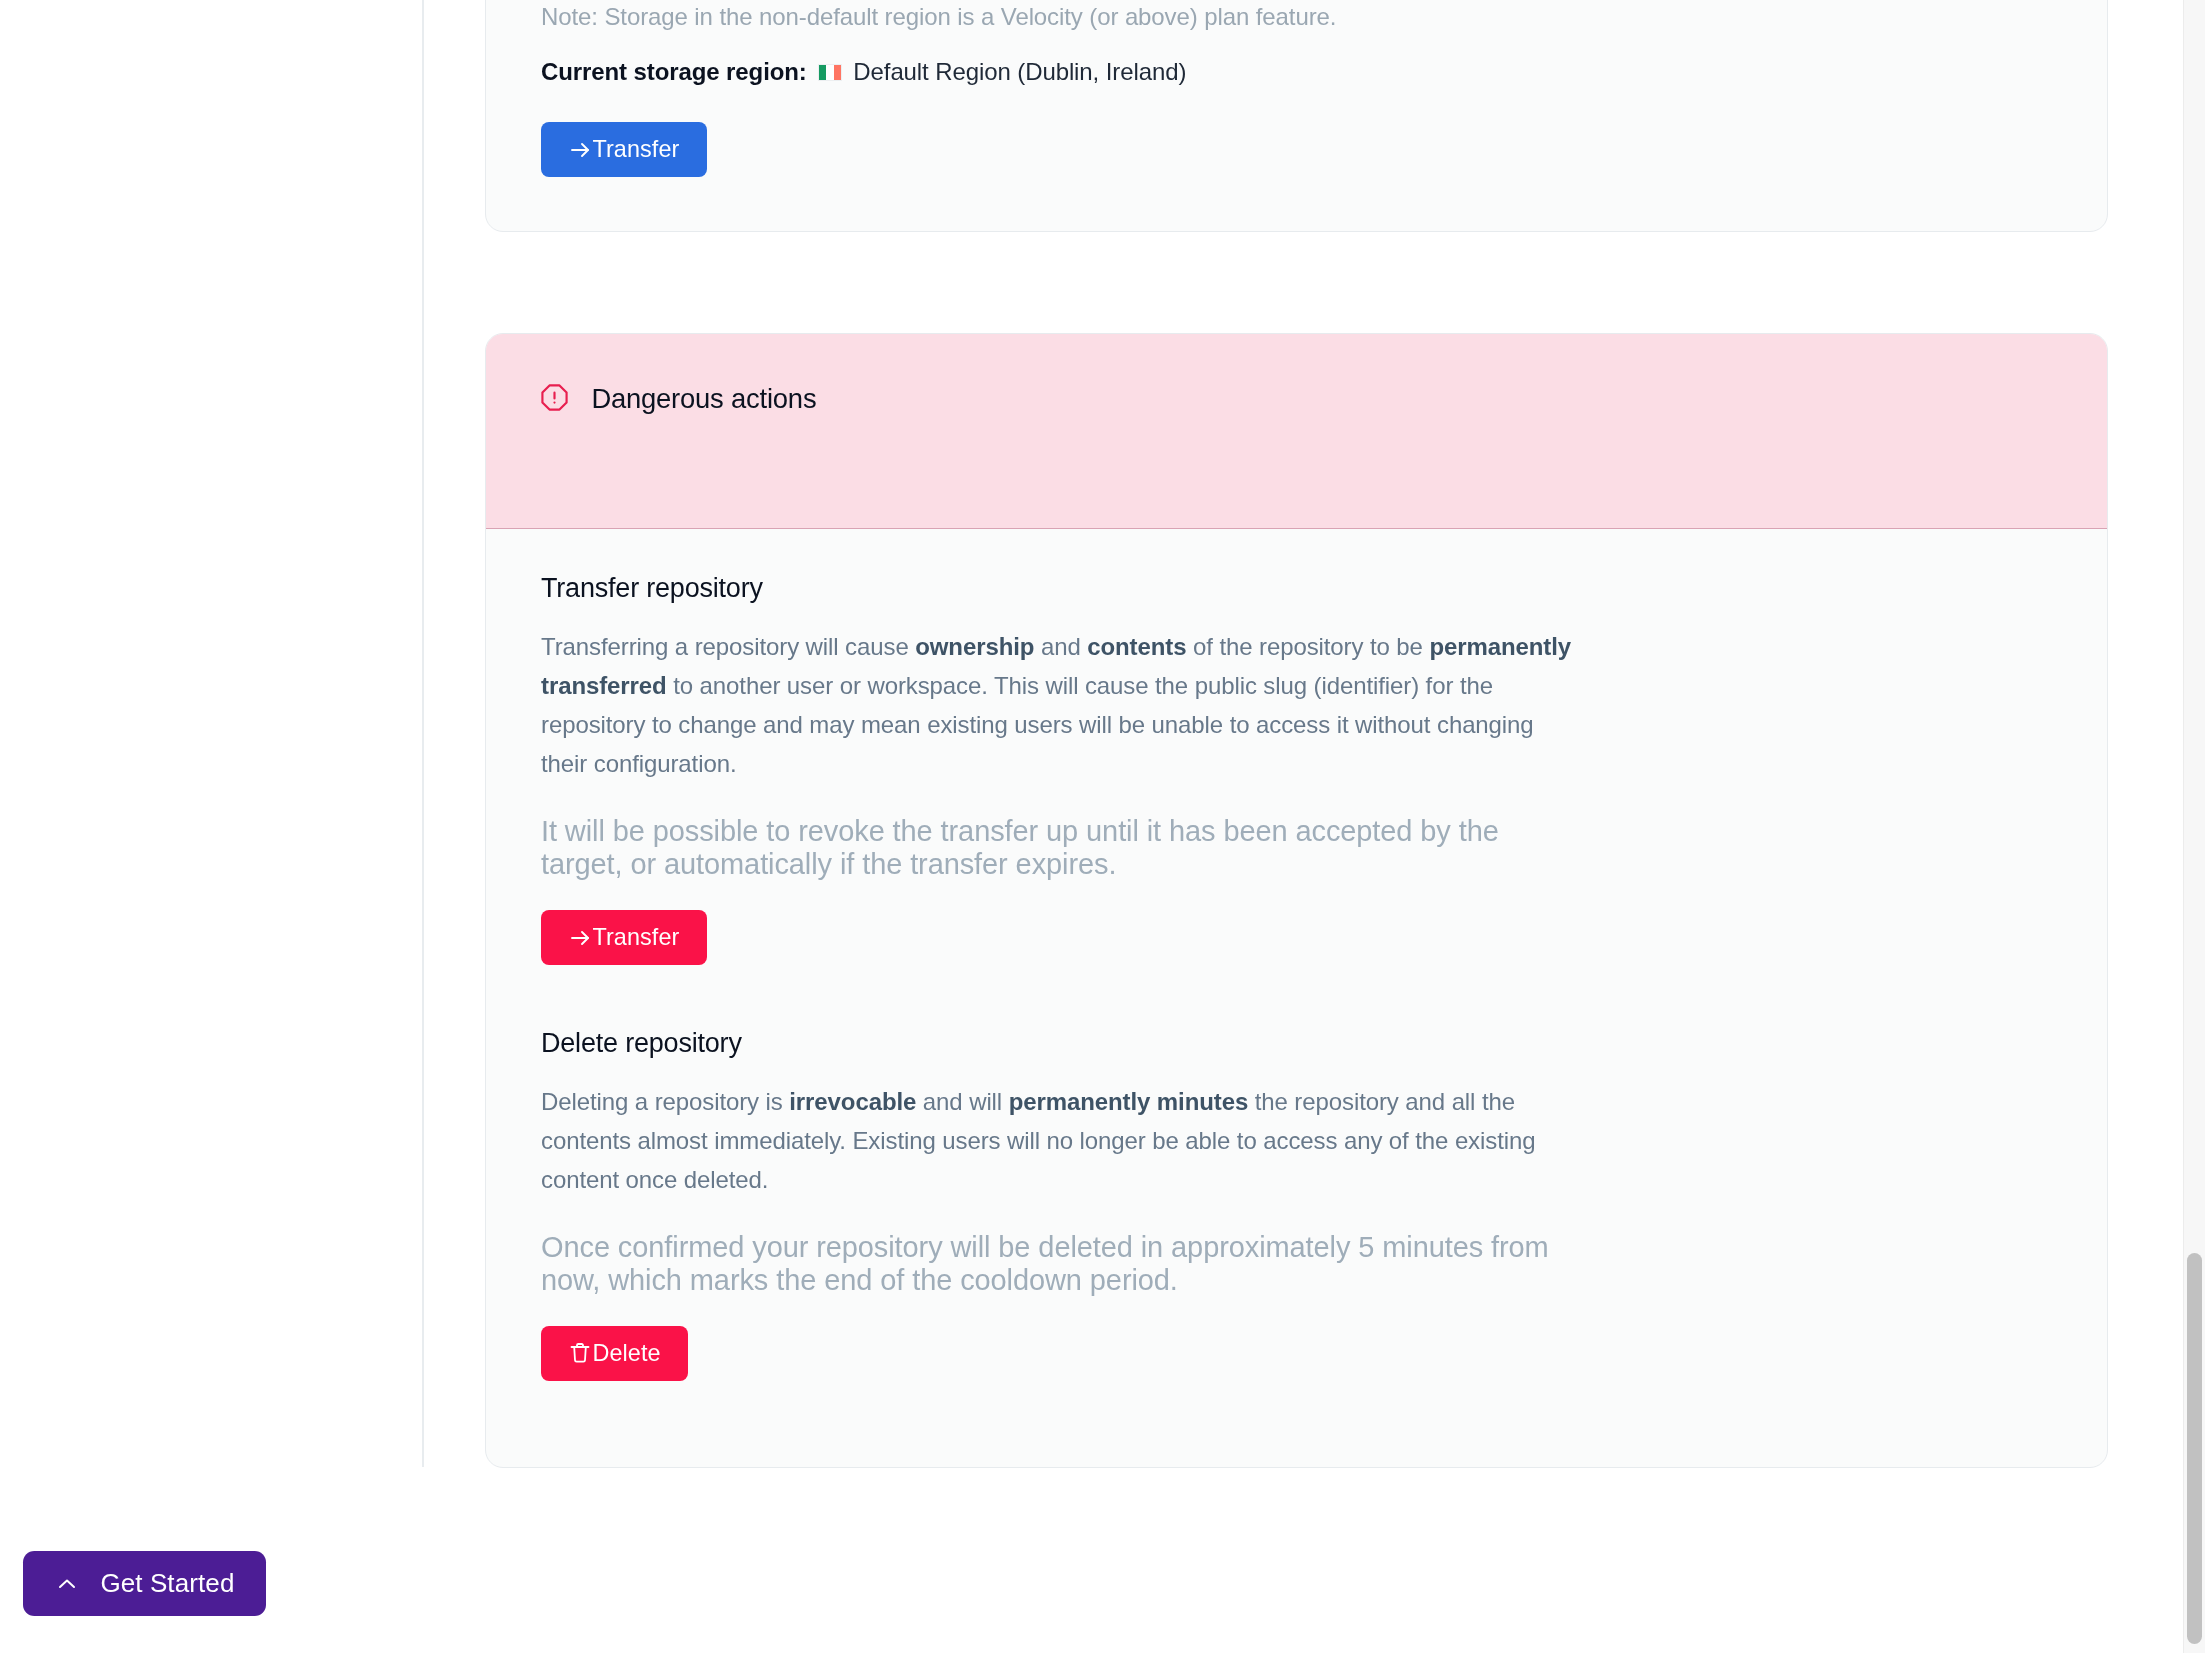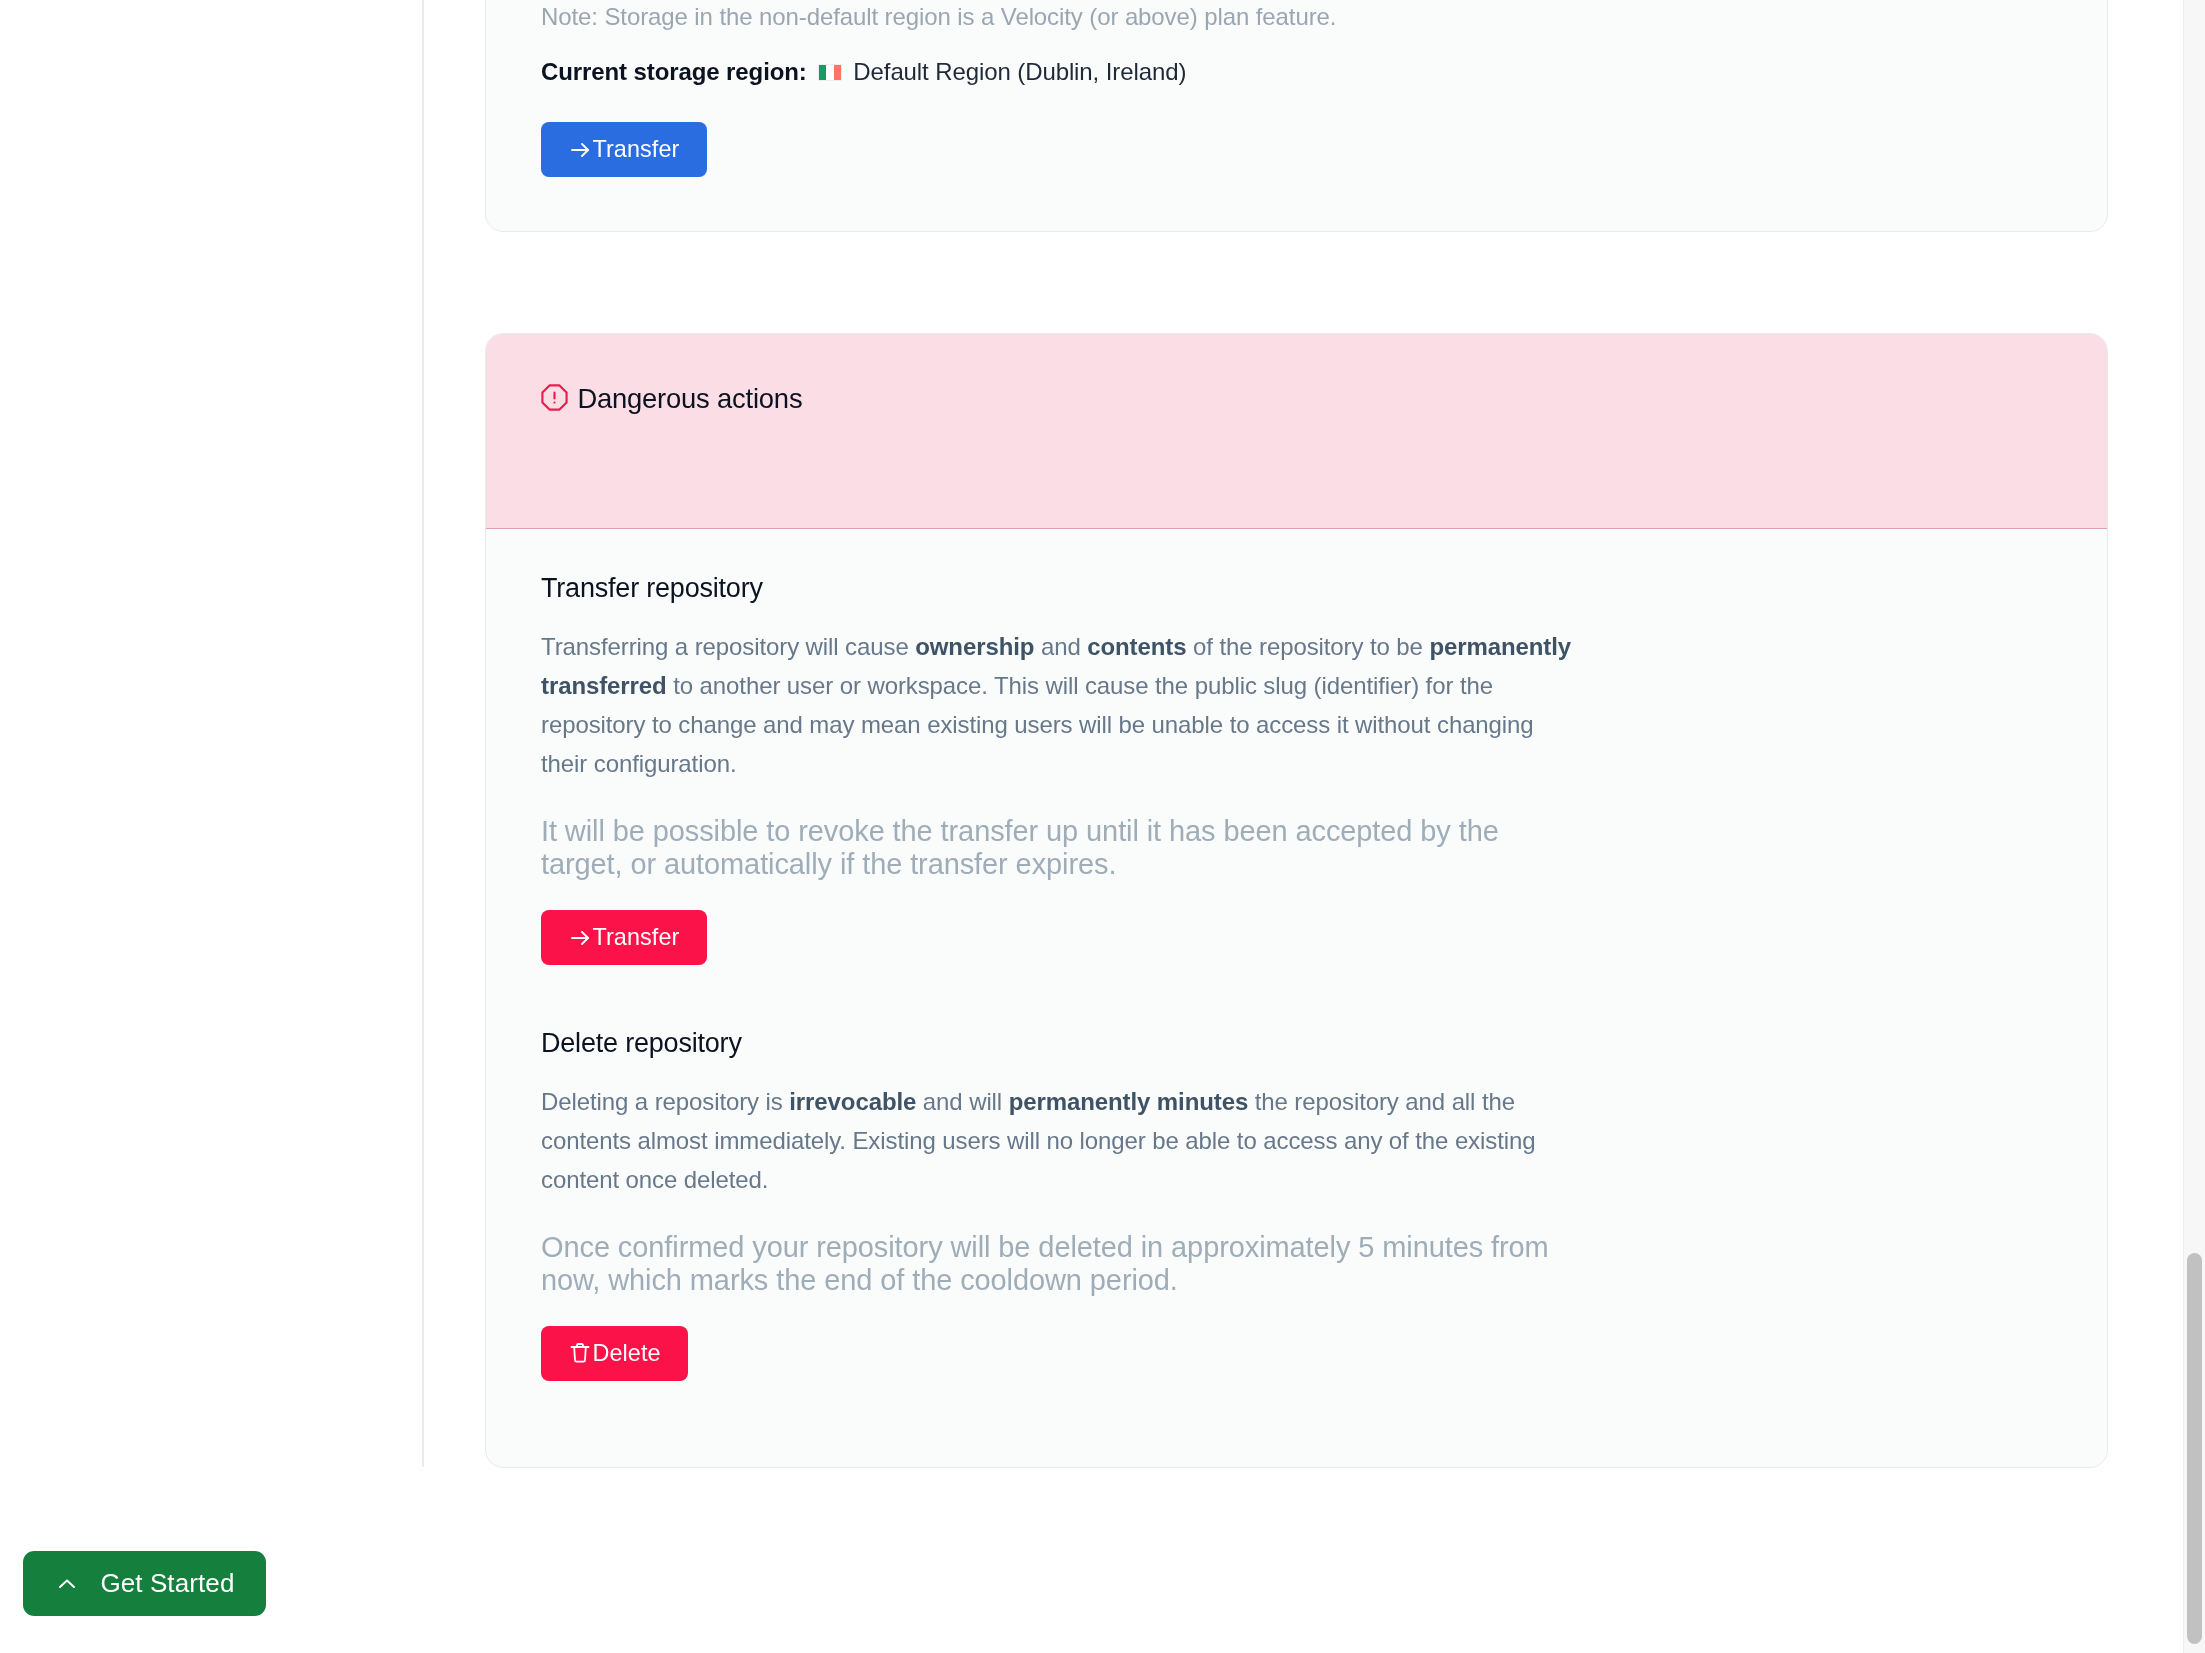--- a/index.html
+++ b/index.html
@@ -104,21 +104,21 @@
     font-weight: 400;
     letter-spacing: 0.1px;
     border-radius: 8px;
     padding: 0 27.4px;
     height: 55px;
   }
 
   .btn-blue { background: #2a6de0; }
   .btn-red  { background: #fa1248; }
   .btn-purple {
-    background: #15803d;
+    background: #4c1d95;
     border-radius: 11.3px;
     height: 65px;
     padding: 0 32px;
     gap: 21px;
     font-size: 26px;
   }
 
   .btn .ico {
     display: inline-flex;
     align-items: center;
@@ -147,21 +147,21 @@
     border-top-right-radius: 18px;
     border-top: 1.6px solid #d9a3b4;
     border-left: 1.6px solid #d9a3b4;
     border-right: 1.6px solid #d9a3b4;
     height: 197px;
   }
 
   .danger-title-row {
     display: flex;
     align-items: center;
-    gap: 8px;
+    gap: 22px;
   }
 
   .danger-title {
     font-size: 27.4px;
     font-weight: 400;
     color: #0b1220;
     letter-spacing: -0.2px;
   }
 
   .danger-sub {

